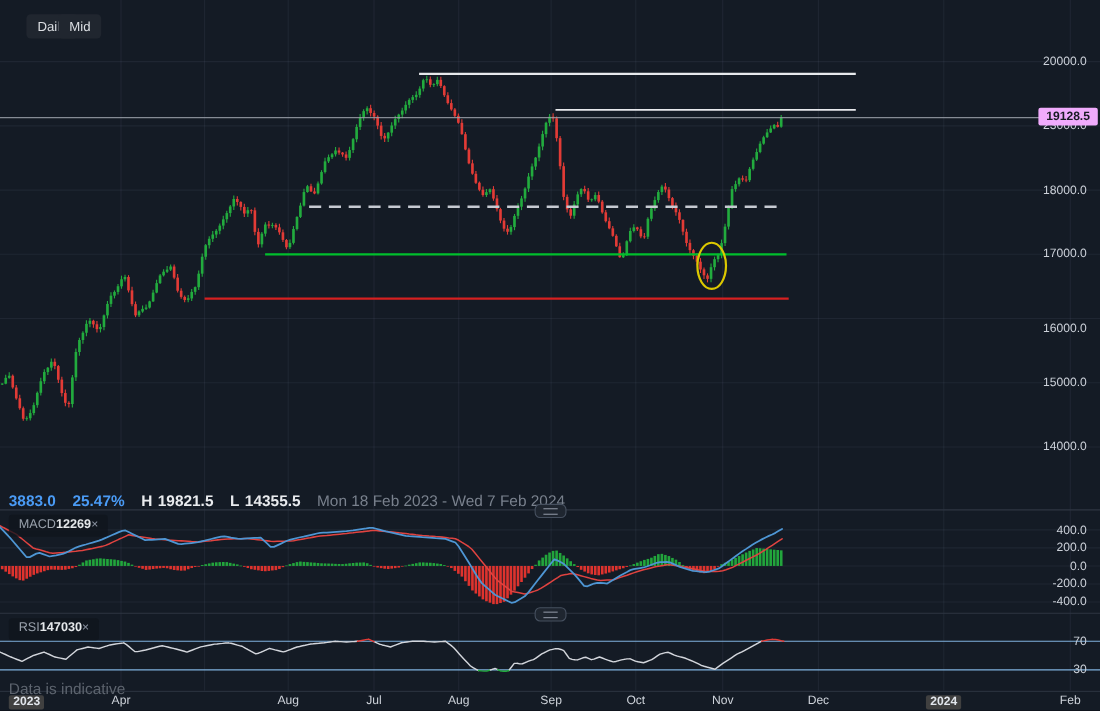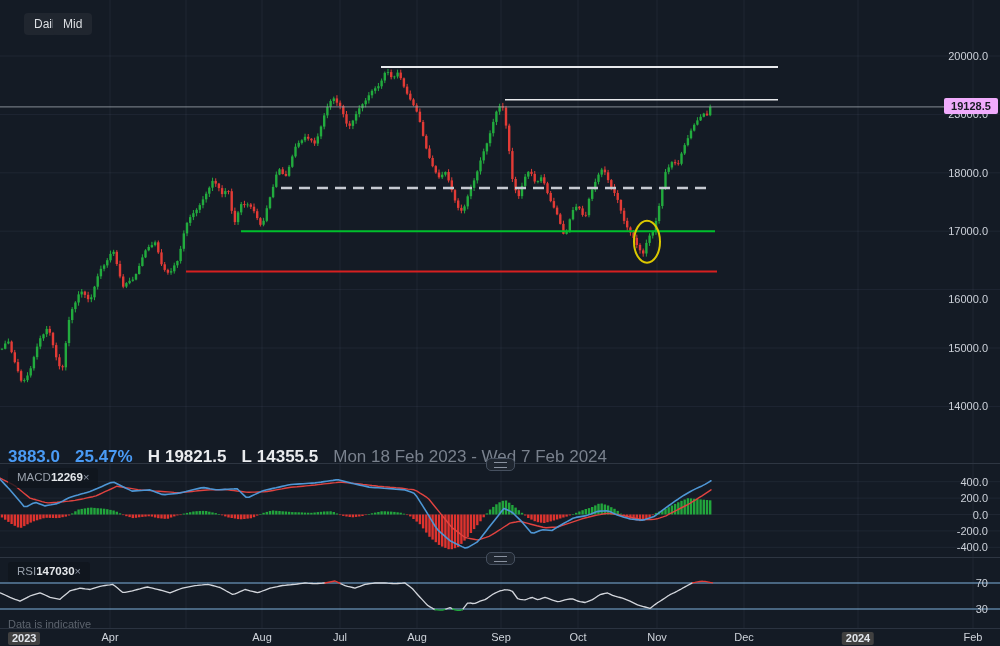--- a/index.html
+++ b/index.html
@@ -1,41 +1,41 @@
 <!DOCTYPE html>
 <html><head>
 <meta charset="utf-8">
 <style>
   html,body{margin:0;padding:0;background:#0d1117;}
   .app{position:relative;width:1000px;height:646px;background:#141b25;overflow:hidden;
        font-family:"Liberation Sans",sans-serif;color:#d1d5db;-webkit-font-smoothing:antialiased;}
   svg#chart-svg{position:absolute;left:0;top:0;z-index:1;}
   .btn{position:absolute;top:13px;background:#20262f;color:#dcdfe3;font-size:12px;
        padding:5px 10px;border-radius:4px;z-index:3;cursor:pointer;line-height:1;}
-  .stats{position:absolute;left:8px;top:447px;font-size:17px;display:flex;gap:15px;
+  .stats{position:absolute;left:8px;top:447px;font-size:14px;display:flex;gap:15px;
          align-items:center;z-index:3;white-space:nowrap;}
   .stat-blue{color:#4a9bf5;font-weight:600;}
   .pair{display:flex;gap:5px;}
   .stat-strong{color:#e9ebee;font-weight:700;}
   .stat-dim{color:#79818d;}
   .chip{position:absolute;left:8px;display:flex;align-items:center;z-index:3;
         background:rgba(16,21,28,0.78);padding:4px 9px;border-radius:3px;font-size:11.5px;line-height:1;}
   .chip .t{color:#98a0ab;}
   .chip .p{color:#e4e7ea;font-weight:600;}
   .chip .x{color:#8a92a0;font-size:11px;cursor:pointer;}
   .right-axis{position:absolute;left:0;top:0;width:1000px;height:628px;z-index:2;pointer-events:none;}
   .tick{position:absolute;right:12px;font-size:11px;color:#ccd1d9;line-height:14px;}
   .price-badge{position:absolute;right:2px;width:54px;text-align:center;background:#f0abfc;
         color:#171b22;font-size:11px;font-weight:700;padding:2px 0;border-radius:2px;z-index:4;}
   .time-axis{position:absolute;left:0;top:628px;width:1000px;height:18px;z-index:3;
         border-top:1px solid #2b3340;background:#141b25;}
   .month{position:absolute;top:3px;font-size:11px;color:#ced3da;transform:translateX(-50%);line-height:1;}
   .month.bold{font-weight:700;background:#404040;padding:1px 4px;border-radius:2px;color:#e2e6ec;}
   .month.left{transform:none;}
-  .footnote{position:absolute;left:8px;top:618px;font-size:11px;color:#5d646e;z-index:3;}
+  .footnote{position:absolute;left:8px;top:618px;font-size:14px;color:#5d646e;z-index:3;}
   .handle{position:absolute;left:486px;width:27px;height:11px;background:#1f2630;
         border:1px solid #46505f;border-radius:5px;z-index:3;display:flex;
         align-items:center;justify-content:center;cursor:row-resize;}
   .handle span{width:13px;height:4px;border-top:1.5px solid #8a92a0;border-bottom:1.5px solid #8a92a0;}
 </style>
 </head>
 <body>
 
 <div class="app">
 

